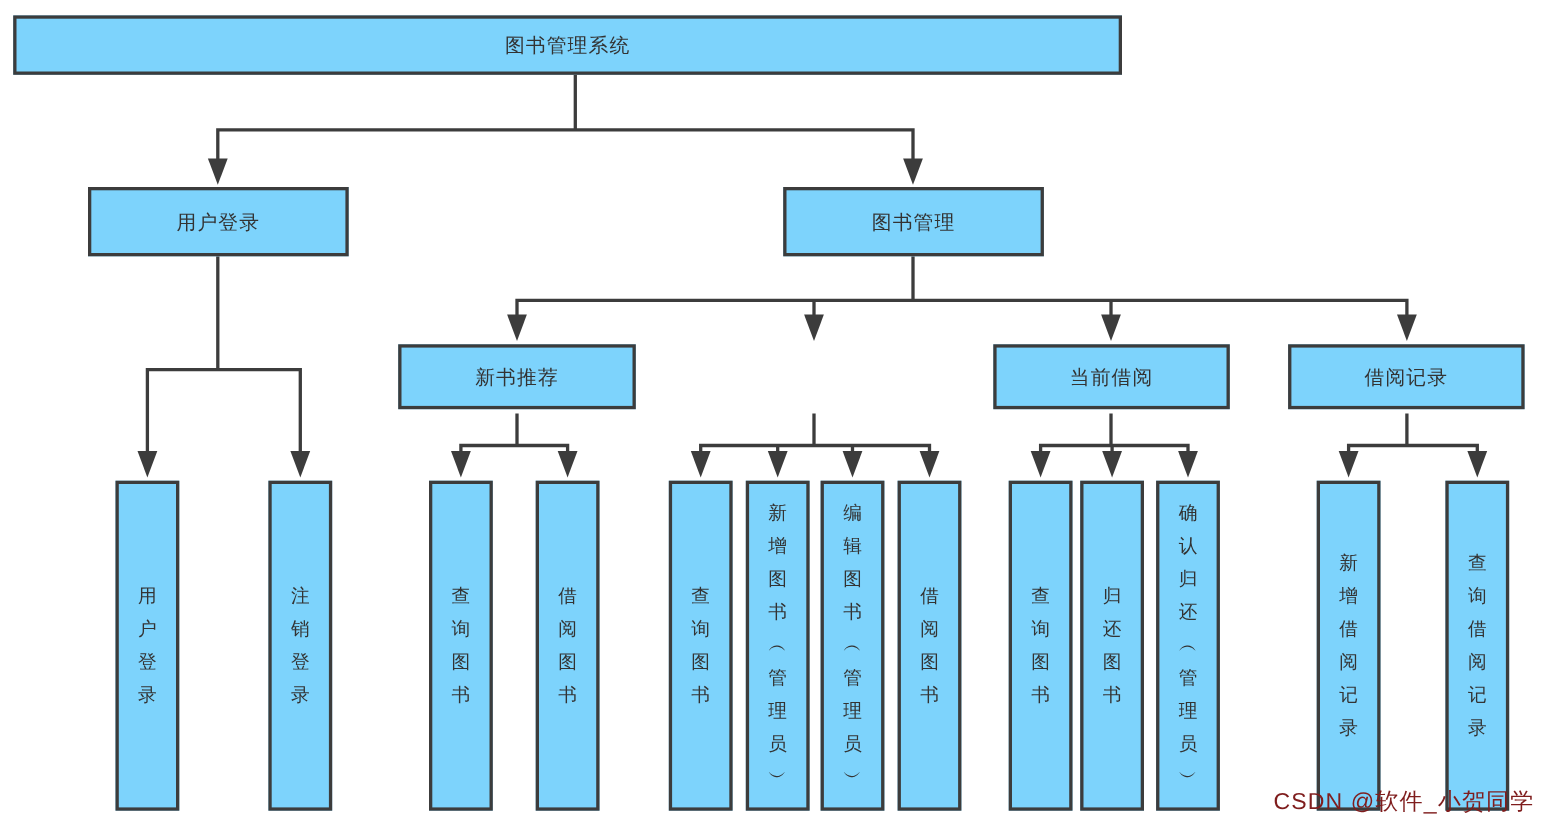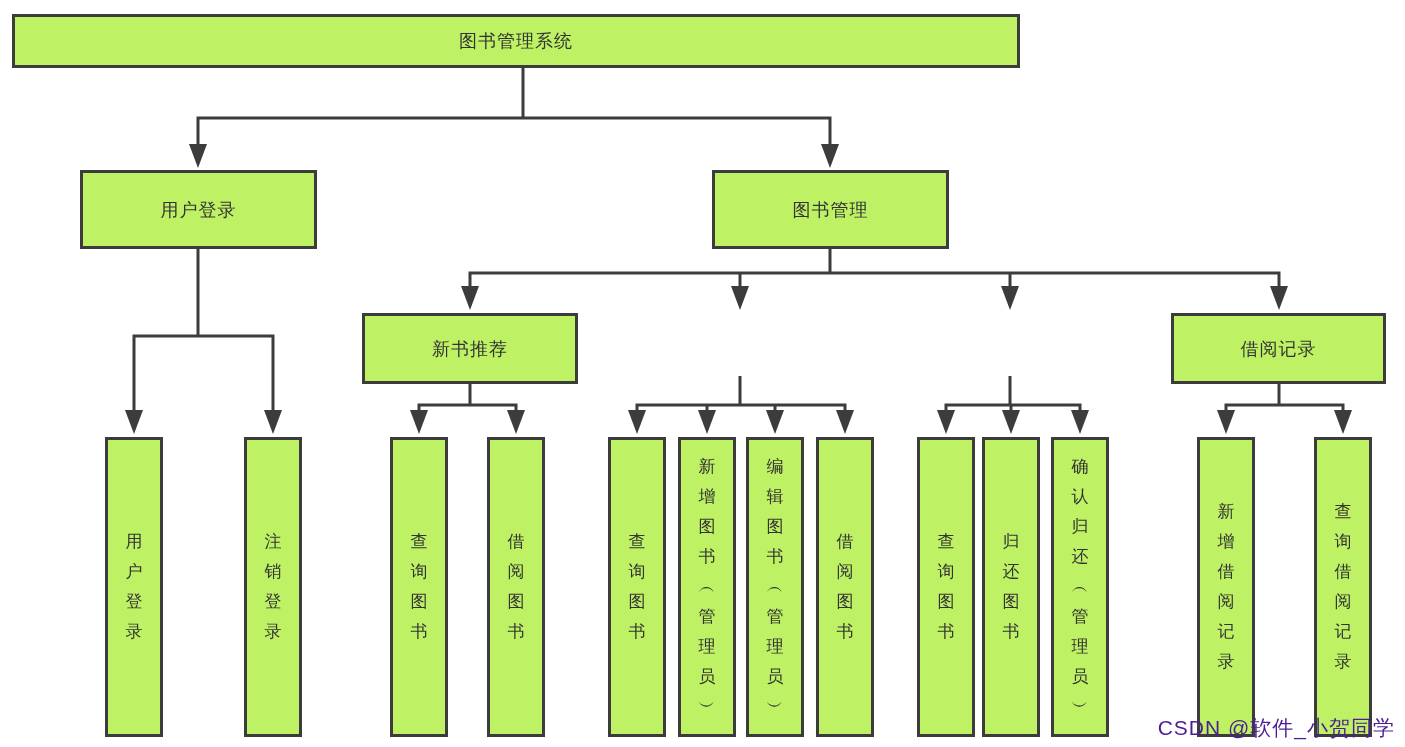--- a/index.html
+++ b/index.html
@@ -19,50 +19,50 @@
     position: absolute;
     left: 0;
     top: 0;
     width: 1405px;
     height: 747px;
   }
   .node {
     position: absolute;
     box-sizing: border-box;
     border: 3px solid #3c3c3c;
-    background: #bef264;
+    background: #7dd3fc;
     color: #333333;
     display: flex;
     align-items: center;
     justify-content: center;
     text-align: center;
   }
   .hnode {
     font-size: 18px;
     letter-spacing: 1px;
   }
   .root {
     left: 12px; top: 14px; width: 1008px; height: 54px;
   }
-  .lvl2 { top: 170px; width: 237px; height: 79px; }
-  .lvl3 { top: 313px; height: 71px; }
+  .lvl2 { top: 170px; width: 237px; height: 63px; }
+  .lvl3 { top: 313px; height: 59px; }
   .leaf {
     top: 437px; width: 58px; height: 300px;
     font-size: 17px;
     flex-direction: column;
   }
   .leaf .ch {
     line-height: 30px;
     height: 30px;
   }
   .watermark {
     position: absolute;
     right: 10px;
     bottom: 5px;
-    color: #4c1d95;
+    color: #7f1d1d;
     font-size: 21px;
     letter-spacing: 1px;
     white-space: nowrap;
   }
 </style>
 </head>
 <body>
 
 <div class="canvas">
 
@@ -113,20 +113,21 @@
       <polygon points="1334,410 1352,410 1343,434"></polygon>
     </g>
   </svg>
 
   <div class="node hnode root">图书管理系统</div>
 
   <div class="node hnode lvl2" style="left:80px;">用户登录</div>
   <div class="node hnode lvl2" style="left:712px;font-family:Liberation Mono, monospace;">图书管理</div>
 
   <div class="node hnode lvl3" style="left:362px;width:216px;">新书推荐</div>
+  <div class="node hnode lvl3" style="left:903px;width:215px;">当前借阅</div>
   <div class="node hnode lvl3" style="left:1171px;width:215px;">借阅记录</div>
 
   <div class="node leaf vtext" style="left:105px;">
       <div class="ch">用</div>
       <div class="ch">户</div>
       <div class="ch">登</div>
       <div class="ch">录</div>
     </div>
   <div class="node leaf vtext" style="left:244px;">
       <div class="ch">注</div>

